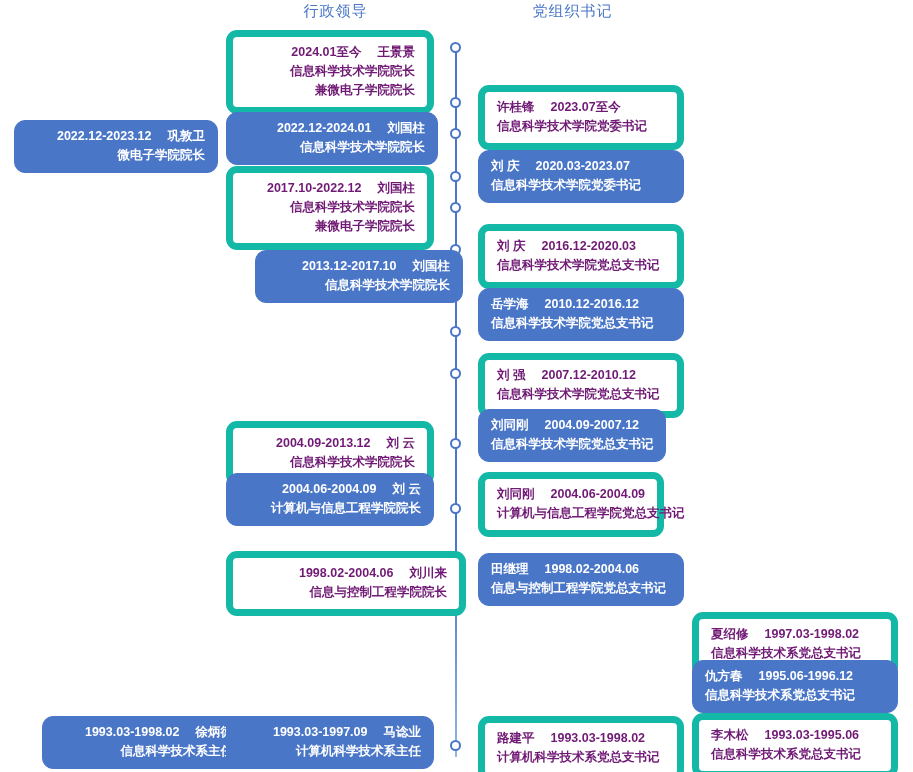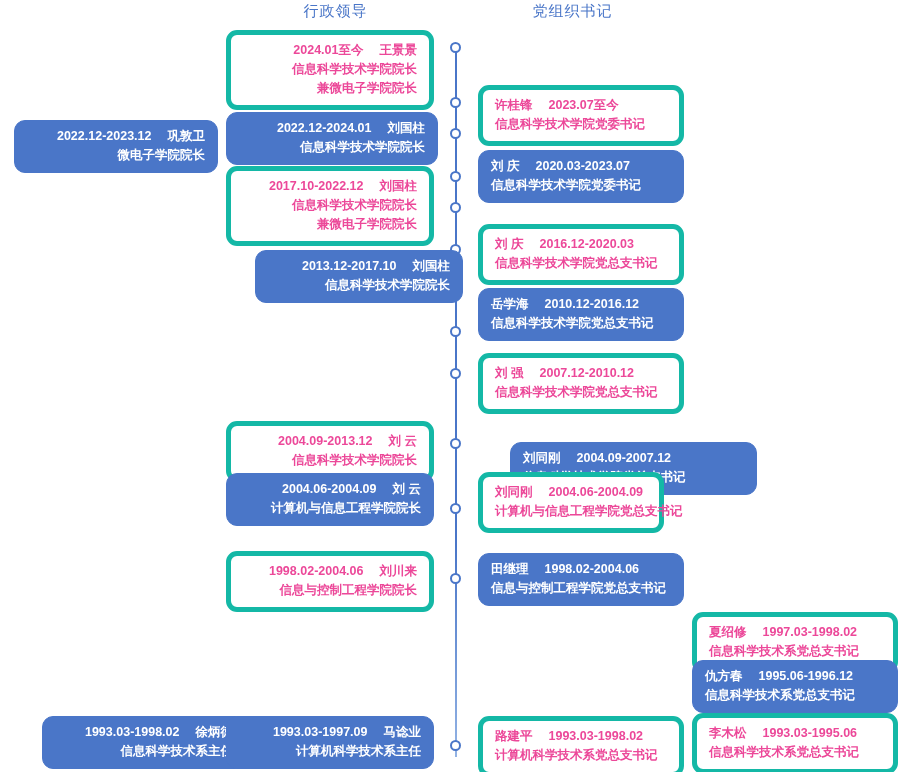--- a/index.html
+++ b/index.html
@@ -53,22 +53,22 @@
     box-sizing: border-box;
     border-radius: 11px;
     padding: 6px 12px 7px 12px;
     font-size: 12.5px;
     font-weight: 700;
     line-height: 19px;
     white-space: nowrap;
   }
   .card.outline {
     background: #ffffff;
-    border: 5px solid #14b8a6;
-    color: #ec4899;
+    border: 7px solid #14b8a6;
+    color: #701a75;
   }
   .card.filled {
     background: #4a76c8;
     border: 1px solid #4a76c8;
     color: #ffffff;
   }
   .card .line1 { display: block; }
   .card .line2 { display: block; }
   .card .line3 { display: block; }
   .card .name-gap { display: inline-block; width: 16px; }
@@ -132,21 +132,21 @@
         <span class="line2">信息科学技术学院院长</span>
       </div>
       <div class="card outline align-right" style="left: 226px; top: 421px; width: 208px;">
         <span class="line1">2004.09-2013.12<span class="name-gap"></span>刘 云</span>
         <span class="line2">信息科学技术学院院长</span>
       </div>
       <div class="card filled align-right" style="left: 226px; top: 473px; width: 208px;">
         <span class="line1">2004.06-2004.09<span class="name-gap"></span>刘 云</span>
         <span class="line2">计算机与信息工程学院院长</span>
       </div>
-      <div class="card outline align-right" style="left: 226px; top: 551px; width: 208px;">
+      <div class="card outline align-right" style="left: 226px; top: 551px; width: 240px;">
         <span class="line1">1998.02-2004.06<span class="name-gap"></span>刘川来</span>
         <span class="line2">信息与控制工程学院院长</span>
       </div>
       <div class="card filled align-right" style="left: 226px; top: 716px; width: 208px;">
         <span class="line1">1993.03-1997.09<span class="name-gap"></span>马谂业</span>
         <span class="line2">计算机科学技术系主任</span>
       </div>
     </div>
   <div id="cards-party">
       <div class="card outline align-left" style="left: 478px; top: 85px; width: 206px;">
@@ -162,21 +162,21 @@
         <span class="line2">信息科学技术学院党总支书记</span>
       </div>
       <div class="card filled align-left" style="left: 478px; top: 288px; width: 206px;">
         <span class="line1">岳学海<span class="name-gap"></span>2010.12-2016.12</span>
         <span class="line2">信息科学技术学院党总支书记</span>
       </div>
       <div class="card outline align-left" style="left: 478px; top: 353px; width: 206px;">
         <span class="line1">刘 强<span class="name-gap"></span>2007.12-2010.12</span>
         <span class="line2">信息科学技术学院党总支书记</span>
       </div>
-      <div class="card filled align-left" style="left: 478px; top: 442px; width: 247px; margin-left: 32px;">
+      <div class="card filled align-left" style="left: 478px; top: 409px; width: 188px;">
         <span class="line1">刘同刚<span class="name-gap"></span>2004.09-2007.12</span>
         <span class="line2">信息科学技术学院党总支书记</span>
       </div>
       <div class="card outline align-left" style="left: 478px; top: 472px; width: 186px;">
         <span class="line1">刘同刚<span class="name-gap"></span>2004.06-2004.09</span>
         <span class="line2">计算机与信息工程学院党总支书记</span>
       </div>
       <div class="card filled align-left" style="left: 478px; top: 553px; width: 206px;">
         <span class="line1">田继理<span class="name-gap"></span>1998.02-2004.06</span>
         <span class="line2">信息与控制工程学院党总支书记</span>

